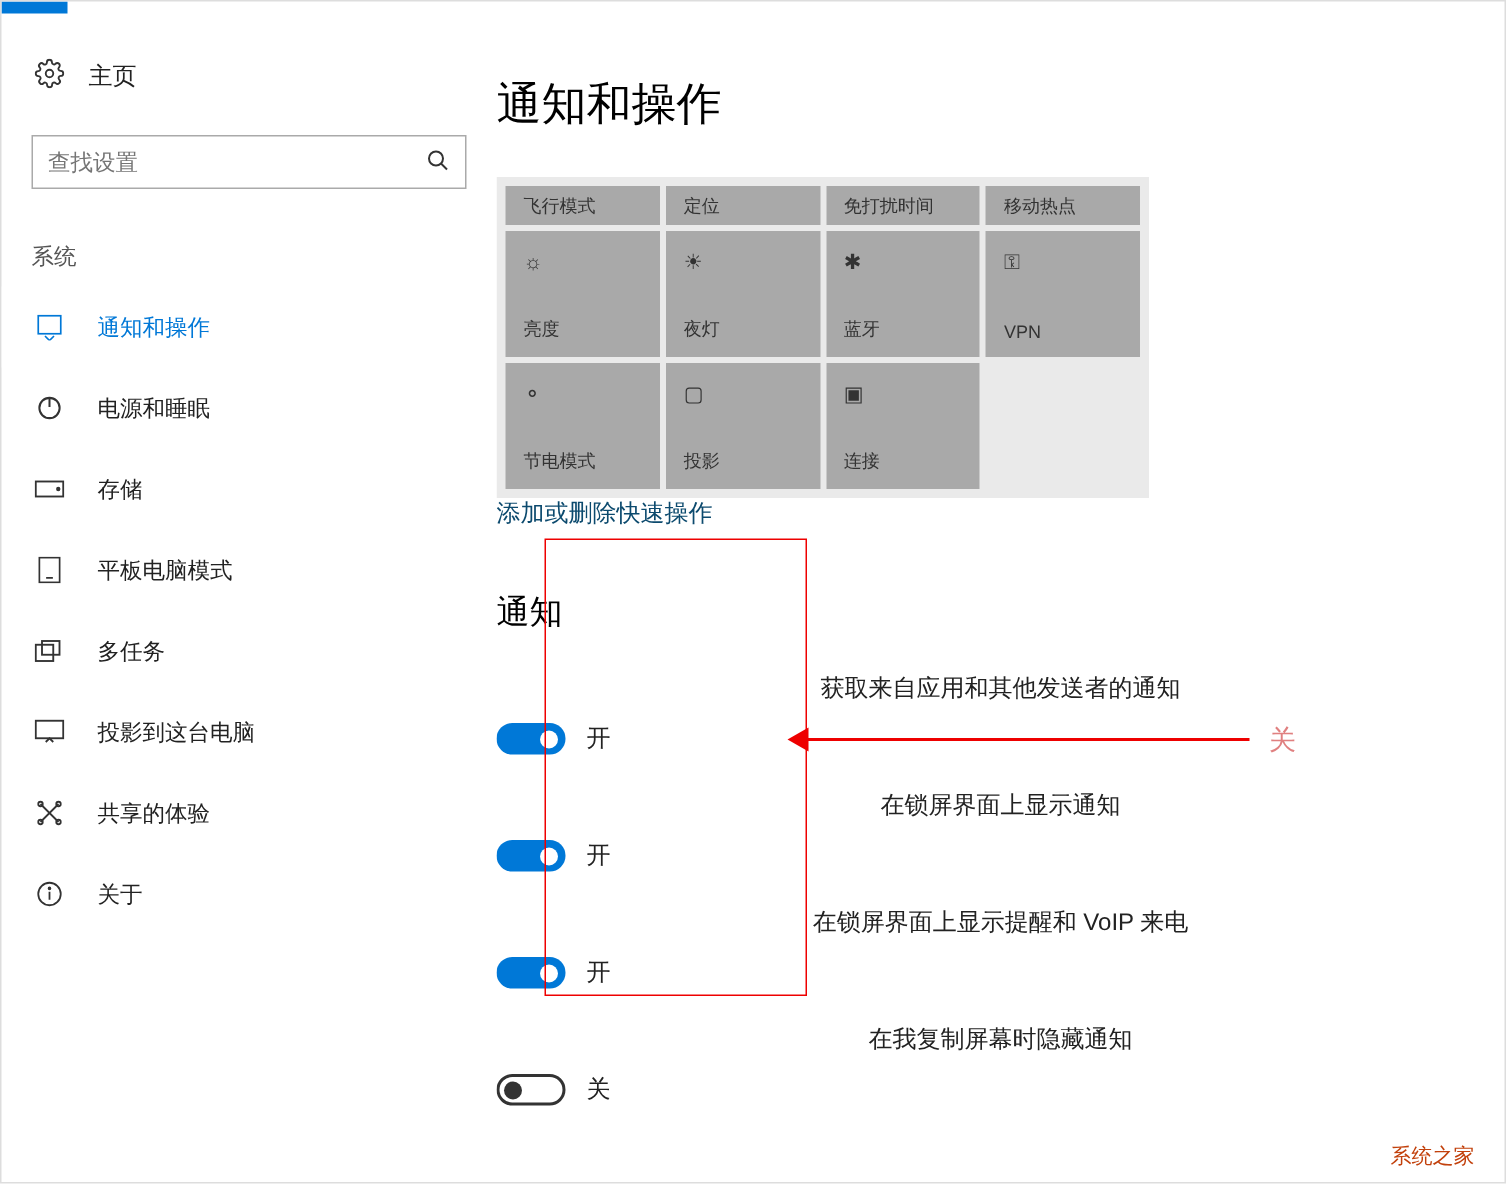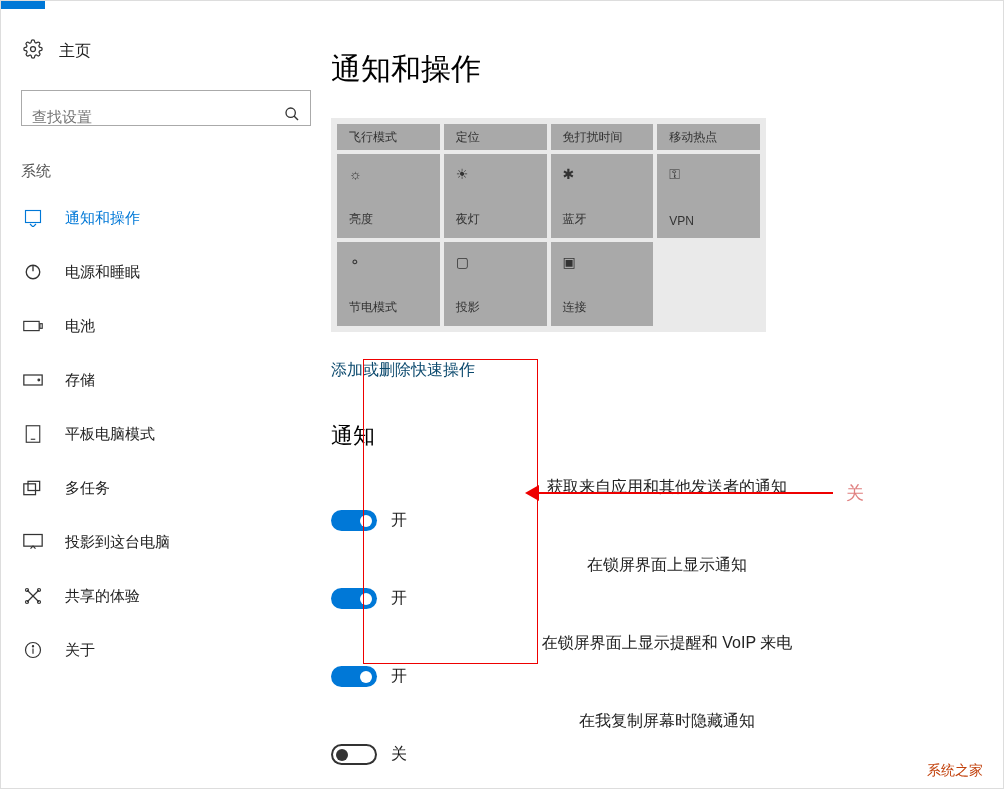--- a/index.html
+++ b/index.html
@@ -8,37 +8,37 @@
     .header-bar { display: flex; align-items: center; height: 8px; }
     .back-btn { width: 44px; height: 8px; background: #0078d7; }
     
     .container { display: flex; height: calc(100% - 8px); }
     
     .sidebar { width: 330px; padding: 30px 20px 0 20px; }
     .home-row { display: flex; align-items: center; gap: 16px; margin-bottom: 26px; margin-left: 2px; }
     .home-row .icon { font-size: 18px; color: #333; }
     .home-row .label { font-size: 16px; color: #222; }
     
-    .search-box { display: flex; align-items: flex-end; border: 1px solid #aaa; height: 36px; padding: 0 10px; margin-bottom: 36px; }
+    .search-box { display: flex; align-items: center; border: 1px solid #aaa; height: 36px; padding: 0 10px; margin-bottom: 36px; }
     .search-box input { flex: 1; border: none; outline: none; font-size: 15px; color: #666; background: transparent; }
     .search-box .search-icon { font-size: 14px; color: #333; }
     
     .section-header { font-size: 15px; color: #555; margin-bottom: 10px; }
     
     .nav-list { list-style: none; margin-left: -20px; margin-right: -20px; }
     .nav-item { display: flex; align-items: center; height: 54px; padding-left: 22px; gap: 22px; cursor: pointer; font-size: 15px; color: #222; }
     .nav-item.active { background: #fff; color: #0078d7; }
     .nav-item.active .nav-icon svg { stroke: #0078d7; }
     .nav-item .nav-icon { width: 20px; display: flex; align-items: center; justify-content: center; }
     .nav-item .nav-icon svg { stroke: #333; }
     
     .main { flex: 1; padding: 40px 0 0 0; overflow: hidden; }
     .page-title { font-size: 30px; font-weight: 400; margin-bottom: 28px; }
     
-    .quick-actions { background: #eaeaea; padding: 6px; width: 435px; margin-bottom: 28px; display: grid; grid-template-columns: repeat(4, 1fr); gap: 4px; }
+    .quick-actions { background: #eaeaea; padding: 6px; width: 435px; display: grid; grid-template-columns: repeat(4, 1fr); gap: 4px; }
     .qa-tile { background: #a9a9a9; height: 84px; position: relative; padding: 8px 12px; color: #333; font-size: 12px; }
     .qa-tile.short { height: 26px; display: flex; align-items: center; }
     .qa-tile .tile-icon { position: absolute; top: 12px; left: 12px; font-size: 14px; }
     .qa-tile .tile-label { position: absolute; bottom: 10px; left: 12px; font-size: 12px; }
     
     .link-text { color: #0c4a6e; font-size: 16px; margin-bottom: 40px; cursor: pointer; }
     
     .section-title { font-size: 22px; font-weight: 400; margin-bottom: 26px; }
     
     .setting-item { margin-bottom: 24px; }
@@ -106,29 +106,20 @@
         <span class="nav-icon">
             <svg width="18" height="18" viewBox="0 0 24 24" fill="none" stroke-width="1.8">
               <circle cx="12" cy="12" r="9"></circle>
               <line x1="12" y1="3" x2="12" y2="11"></line>
             </svg>
           </span>
         <span>电源和睡眠</span>
       </li>
       <li class="nav-item">
         <span class="nav-icon">
-            <svg width="22" height="14" viewBox="0 0 26 14" fill="none" stroke-width="1.5">
-              <rect x="1" y="1" width="20" height="12"></rect>
-              <rect x="22" y="4" width="3" height="6"></rect>
-            </svg>
-          </span>
-        <span>电池</span>
-      </li>
-      <li class="nav-item">
-        <span class="nav-icon">
             <svg width="20" height="14" viewBox="0 0 24 14" fill="none" stroke-width="1.5">
               <rect x="1" y="1" width="22" height="12"></rect>
               <circle cx="19" cy="7" r="1" fill="#333"></circle>
             </svg>
           </span>
         <span>存储</span>
       </li>
       <li class="nav-item">
         <span class="nav-icon">
             <svg width="18" height="18" viewBox="0 0 24 24" fill="none" stroke-width="1.5">

